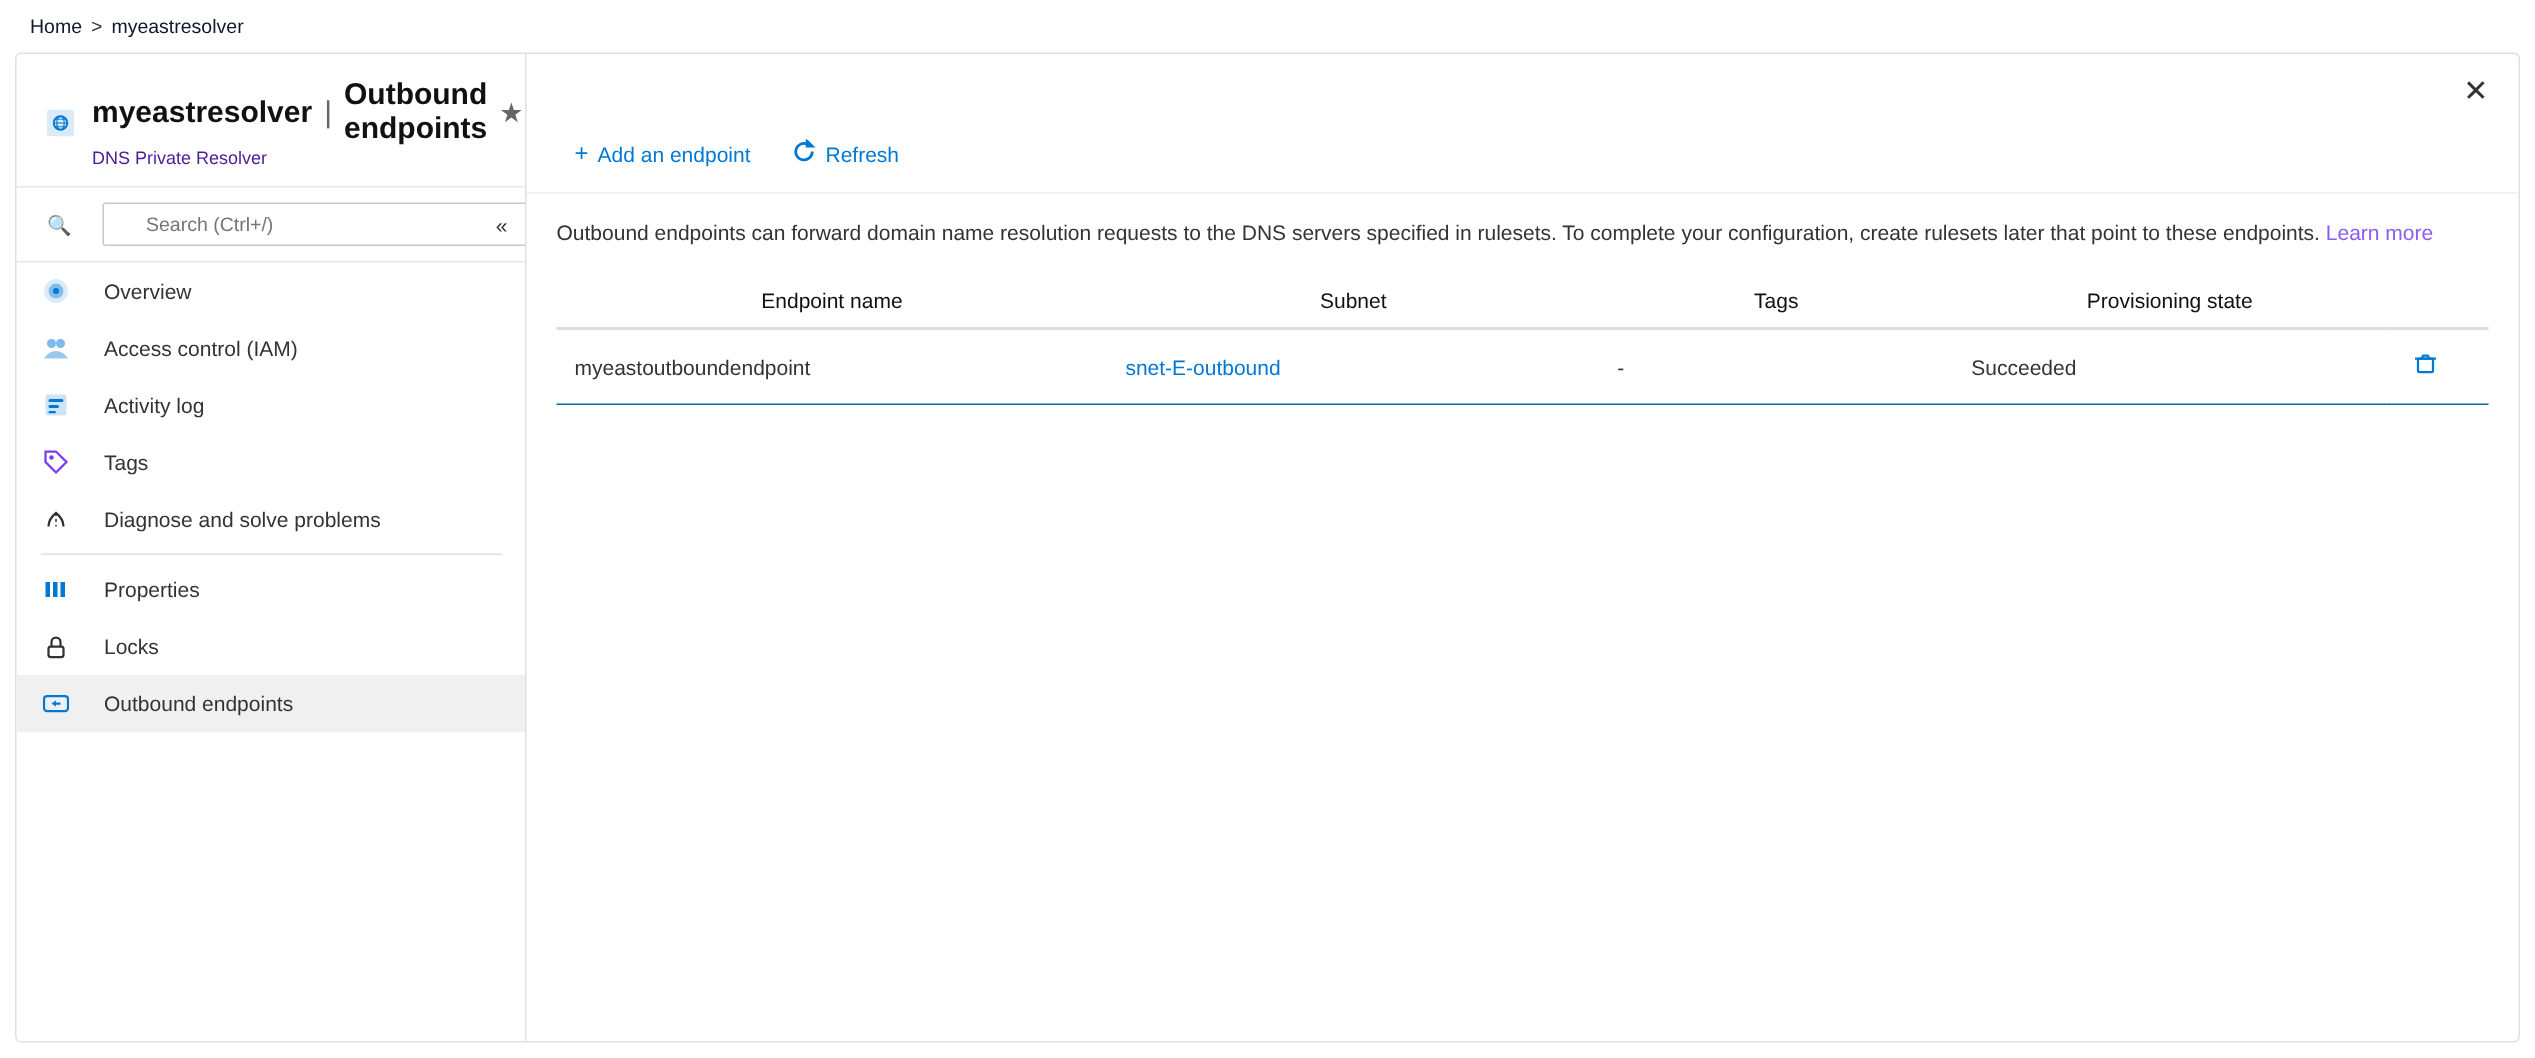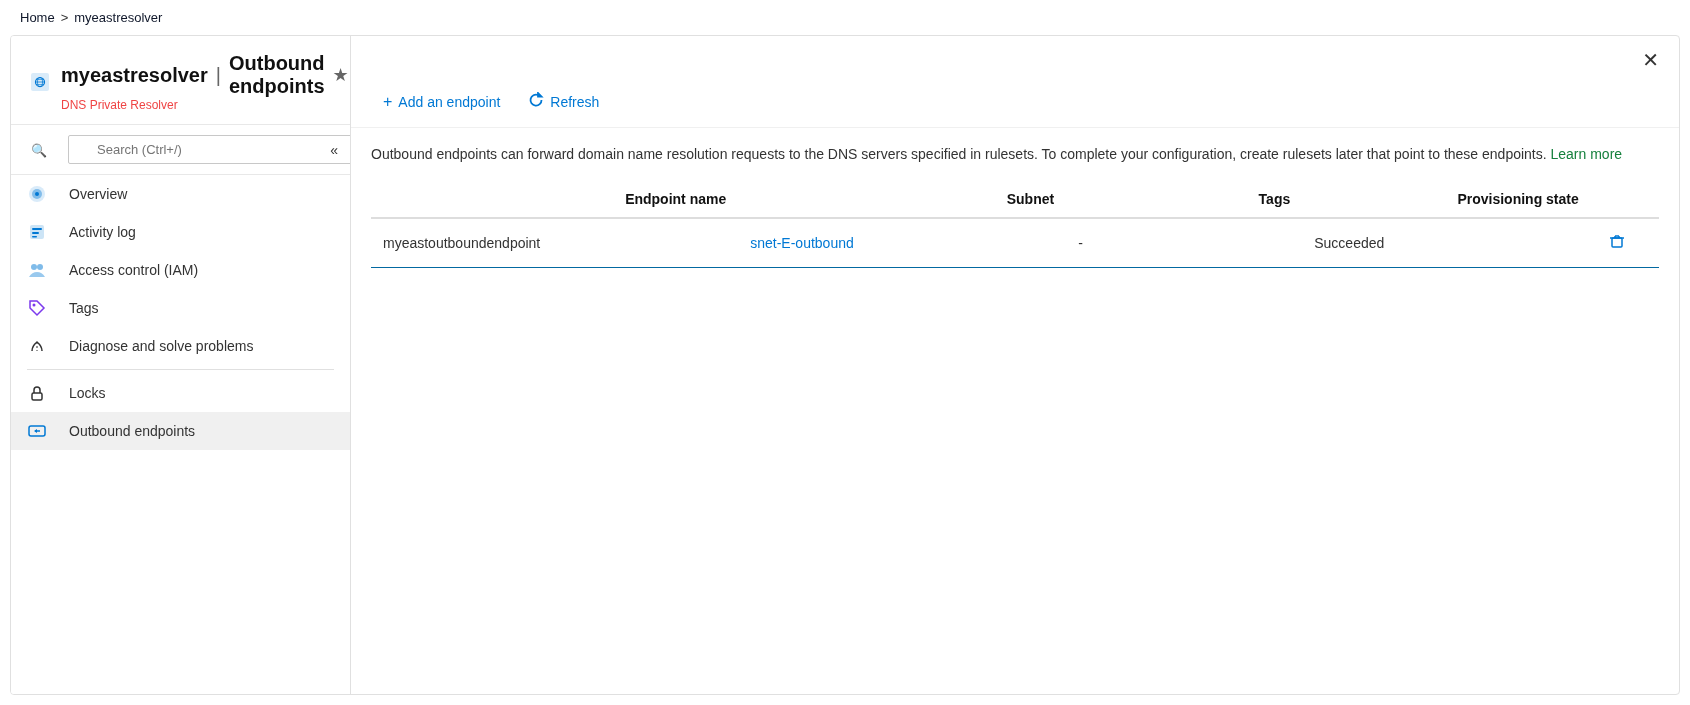--- a/index.html
+++ b/index.html
@@ -13,21 +13,21 @@
     .main-layout { display: flex; flex: 1; overflow: hidden; border: 1px solid #e0e0e0; margin: 0 10px 10px 10px; border-radius: 4px; }
 
     
     .sidebar { width: 340px; min-width: 340px; border-right: 1px solid #e0e0e0; display: flex; flex-direction: column; background: #fff; overflow-y: auto; }
 
     
     .resource-header { padding: 16px 20px 12px 20px; display: flex; align-items: center; gap: 12px; border-bottom: 1px solid #e8e8e8; }
     .resource-icon { width: 36px; height: 36px; display: flex; align-items: center; justify-content: center; }
     .resource-title-area { display: flex; flex-direction: column; }
     .resource-title { font-size: 20px; font-weight: 600; color: #111; }
-    .resource-subtitle { font-size: 12px; color: #ef4444; }
+    .resource-subtitle { font-size: 12px; color: #4c1d95; }
     .star-icon { color: #666; font-size: 18px; cursor: pointer; }
 
     
     .sidebar-search { padding: 10px 12px; border-bottom: 1px solid #e8e8e8; position: relative; }
     .sidebar-search input { width: 100%; padding: 6px 30px 6px 28px; border: 1px solid #c8c8c8; border-radius: 2px; font-size: 13px; color: #555; margin-left: 45px; }
     .search-icon-inner { position: absolute; left: 20px; top: 50%; transform: translateY(-50%); color: #666; font-size: 13px; }
     .collapse-btn { position: absolute; right: 12px; top: 50%; transform: translateY(-50%); cursor: pointer; color: #333; font-size: 14px; background: none; border: none; }
 
     
     .nav-item { display: flex; align-items: center; gap: 22px; padding: 9px 16px; cursor: pointer; color: #333; font-size: 14px; }
@@ -40,26 +40,26 @@
     
     .content { flex: 1; display: flex; flex-direction: column; overflow: hidden; padding: 0; }
     .close-btn { background: none; border: none; font-size: 20px; cursor: pointer; color: #333; padding: 4px; }
 
     
     .toolbar { display: flex; align-items: center; gap: 4px; padding: 10px 20px; border-bottom: 1px solid #f0f0f0; }
     .toolbar-btn { display: flex; align-items: center; gap: 6px; padding: 6px 12px; background: none; border: none; cursor: pointer; color: #0078d4; font-size: 14px; border-radius: 2px; }
 
     
     .description { padding: 16px 20px; font-size: 14px; color: #333; line-height: 1.5; }
-    .description a { color: #15803d; text-decoration: none; }
+    .description a { color: #8b5cf6; text-decoration: none; }
 
     
     .table-container { padding: 0 20px; flex: 1; overflow-y: auto; }
     table { width: 100%; border-collapse: collapse; font-size: 14px; }
-    thead th { padding: 10px 12px; text-align: right; font-weight: 700; color: #111; border-bottom: 2px solid #ddd; white-space: nowrap; }
+    thead th { padding: 10px 12px; text-align: center; font-weight: 400; color: #111; border-bottom: 2px solid #ddd; white-space: nowrap; }
     tbody td { padding: 12px 12px; border-bottom: 1px solid #0369a1; color: #333; }
     .link-cell { color: #0078d4; cursor: pointer; text-decoration: none; }
     .delete-btn { background: none; border: none; cursor: pointer; color: #0078d4; font-size: 16px; padding: 2px 6px; }
 
     
     .col-name { width: 280px; }
     .col-subnet { width: 250px; }
     .col-tags { width: 180px; }
     .col-provisioning { width: 220px; }
     .col-actions { width: 50px; }
@@ -119,62 +119,72 @@
               <circle cx="9" cy="9" r="5" fill="#0078d4" opacity="0.4"></circle>
               <circle cx="9" cy="9" r="2" fill="#0078d4"></circle>
             </svg>
         </span>
         <span>Overview</span>
       </div>
 
       <div class="nav-item">
         <span class="nav-icon">
           <svg width="18" height="18" viewBox="0 0 18 18">
+              <circle cx="6" cy="6" r="3" fill="#0078d4" opacity="0.5"></circle>
+              <circle cx="12" cy="6" r="3" fill="#0078d4" opacity="0.5"></circle>
+              <path d="M1 16 Q4 11 9 11 Q14 11 17 16" fill="#0078d4" opacity="0.4"></path>
+            </svg>
+        </span>
+        <span>Access control (IAM)</span>
+      </div>
+
+      <div class="nav-item">
+        <span class="nav-icon">
+          <svg width="18" height="18" viewBox="0 0 18 18">
               <rect x="2" y="2" width="14" height="14" rx="2" fill="#0078d4" opacity="0.2"></rect>
               <rect x="4" y="5" width="10" height="2" rx="1" fill="#0078d4"></rect>
               <rect x="4" y="9" width="7" height="2" rx="1" fill="#0078d4"></rect>
               <rect x="4" y="13" width="5" height="1.5" rx="0.75" fill="#0078d4"></rect>
             </svg>
         </span>
         <span>Activity log</span>
       </div>
 
       <div class="nav-item">
         <span class="nav-icon">
           <svg width="18" height="18" viewBox="0 0 18 18">
-              <circle cx="6" cy="6" r="3" fill="#0078d4" opacity="0.5"></circle>
-              <circle cx="12" cy="6" r="3" fill="#0078d4" opacity="0.5"></circle>
-              <path d="M1 16 Q4 11 9 11 Q14 11 17 16" fill="#0078d4" opacity="0.4"></path>
-            </svg>
-        </span>
-        <span>Access control (IAM)</span>
-      </div>
-
-      <div class="nav-item">
-        <span class="nav-icon">
-          <svg width="18" height="18" viewBox="0 0 18 18">
               <path d="M2 2 h7 l7 7 -7 7 -7-7 z" fill="none" stroke="#7c3aed" stroke-width="1.5"></path>
               <circle cx="6" cy="6" r="1.5" fill="#7c3aed"></circle>
             </svg>
         </span>
         <span>Tags</span>
       </div>
 
       <div class="nav-item">
         <span class="nav-icon">
           <svg width="18" height="18" viewBox="0 0 18 18">
               <path d="M4 14 Q4 9 9 5 Q14 9 14 14" fill="none" stroke="#333" stroke-width="1.5"></path>
               <line x1="9" y1="5" x2="9" y2="14" stroke="#333" stroke-width="1" stroke-dasharray="2,2"></line>
             </svg>
         </span>
         <span>Diagnose and solve problems</span>
       </div>
 
       <div class="section-divider"></div>
 
+      <div class="nav-item">
+        <span class="nav-icon">
+          <svg width="18" height="18" viewBox="0 0 18 18">
+              <rect x="2" y="4" width="3" height="10" fill="#0078d4"></rect>
+              <rect x="7" y="4" width="3" height="10" fill="#0078d4"></rect>
+              <rect x="12" y="4" width="3" height="10" fill="#0078d4"></rect>
+            </svg>
+        </span>
+        <span>Properties</span>
+      </div>
 
       <div class="nav-item">
         <span class="nav-icon">
           <svg width="18" height="18" viewBox="0 0 18 18">
               <rect x="4" y="9" width="10" height="7" rx="1.5" fill="none" stroke="#333" stroke-width="1.5"></rect>
               <path d="M6 9 V6 a3 3 0 0 1 6 0 v3" fill="none" stroke="#333" stroke-width="1.5"></path>
             </svg>
         </span>
         <span>Locks</span>
       </div>

